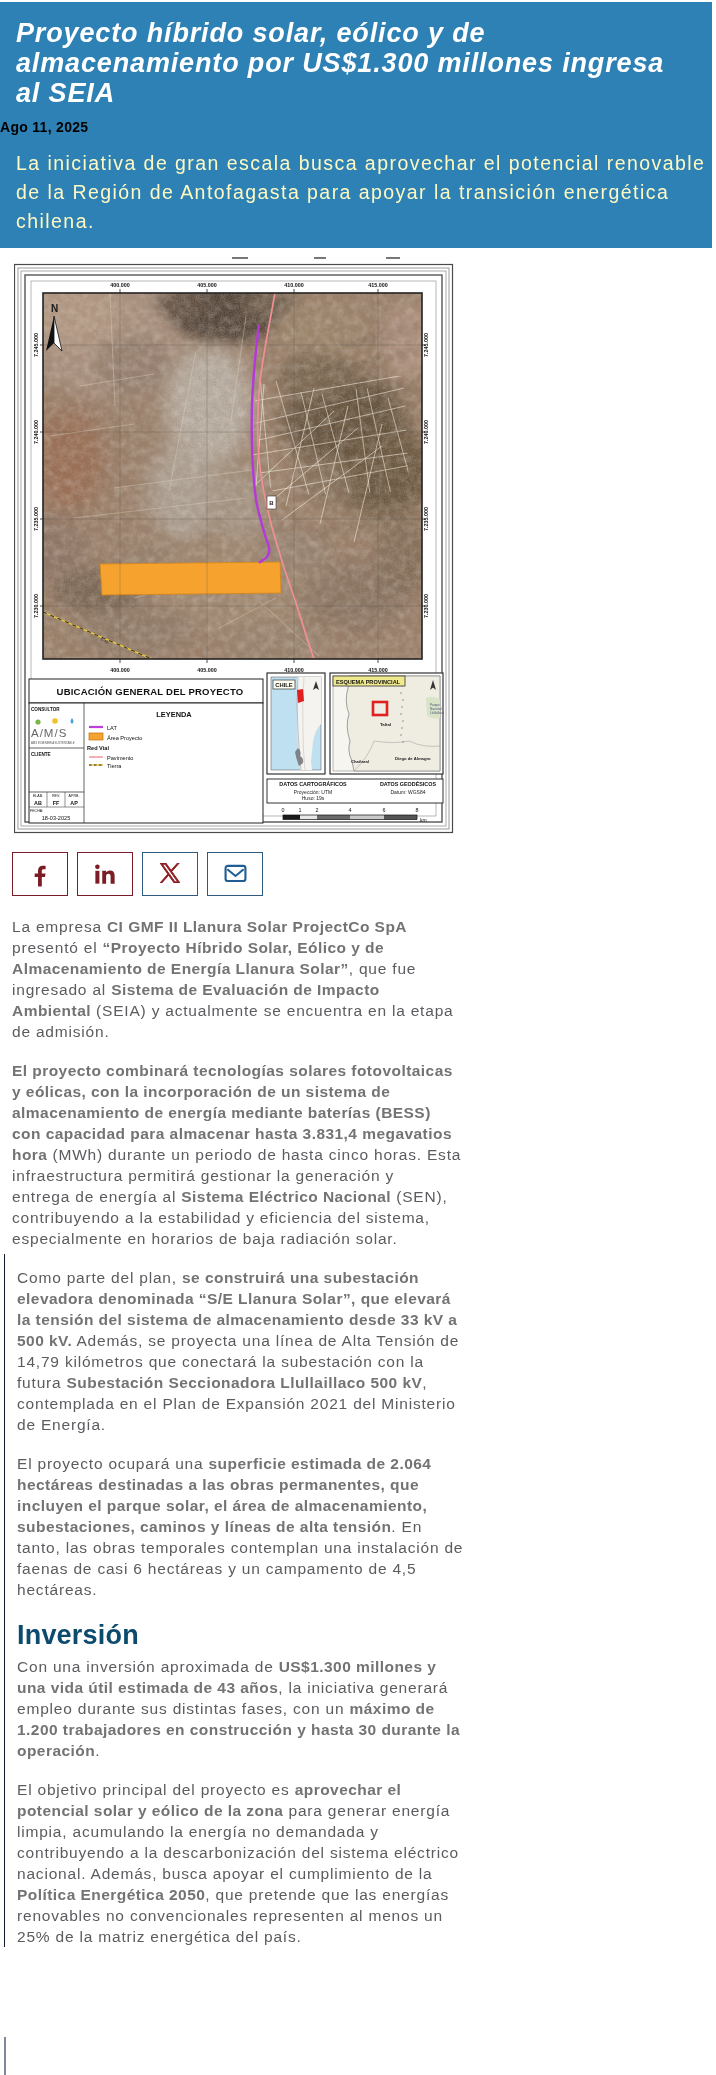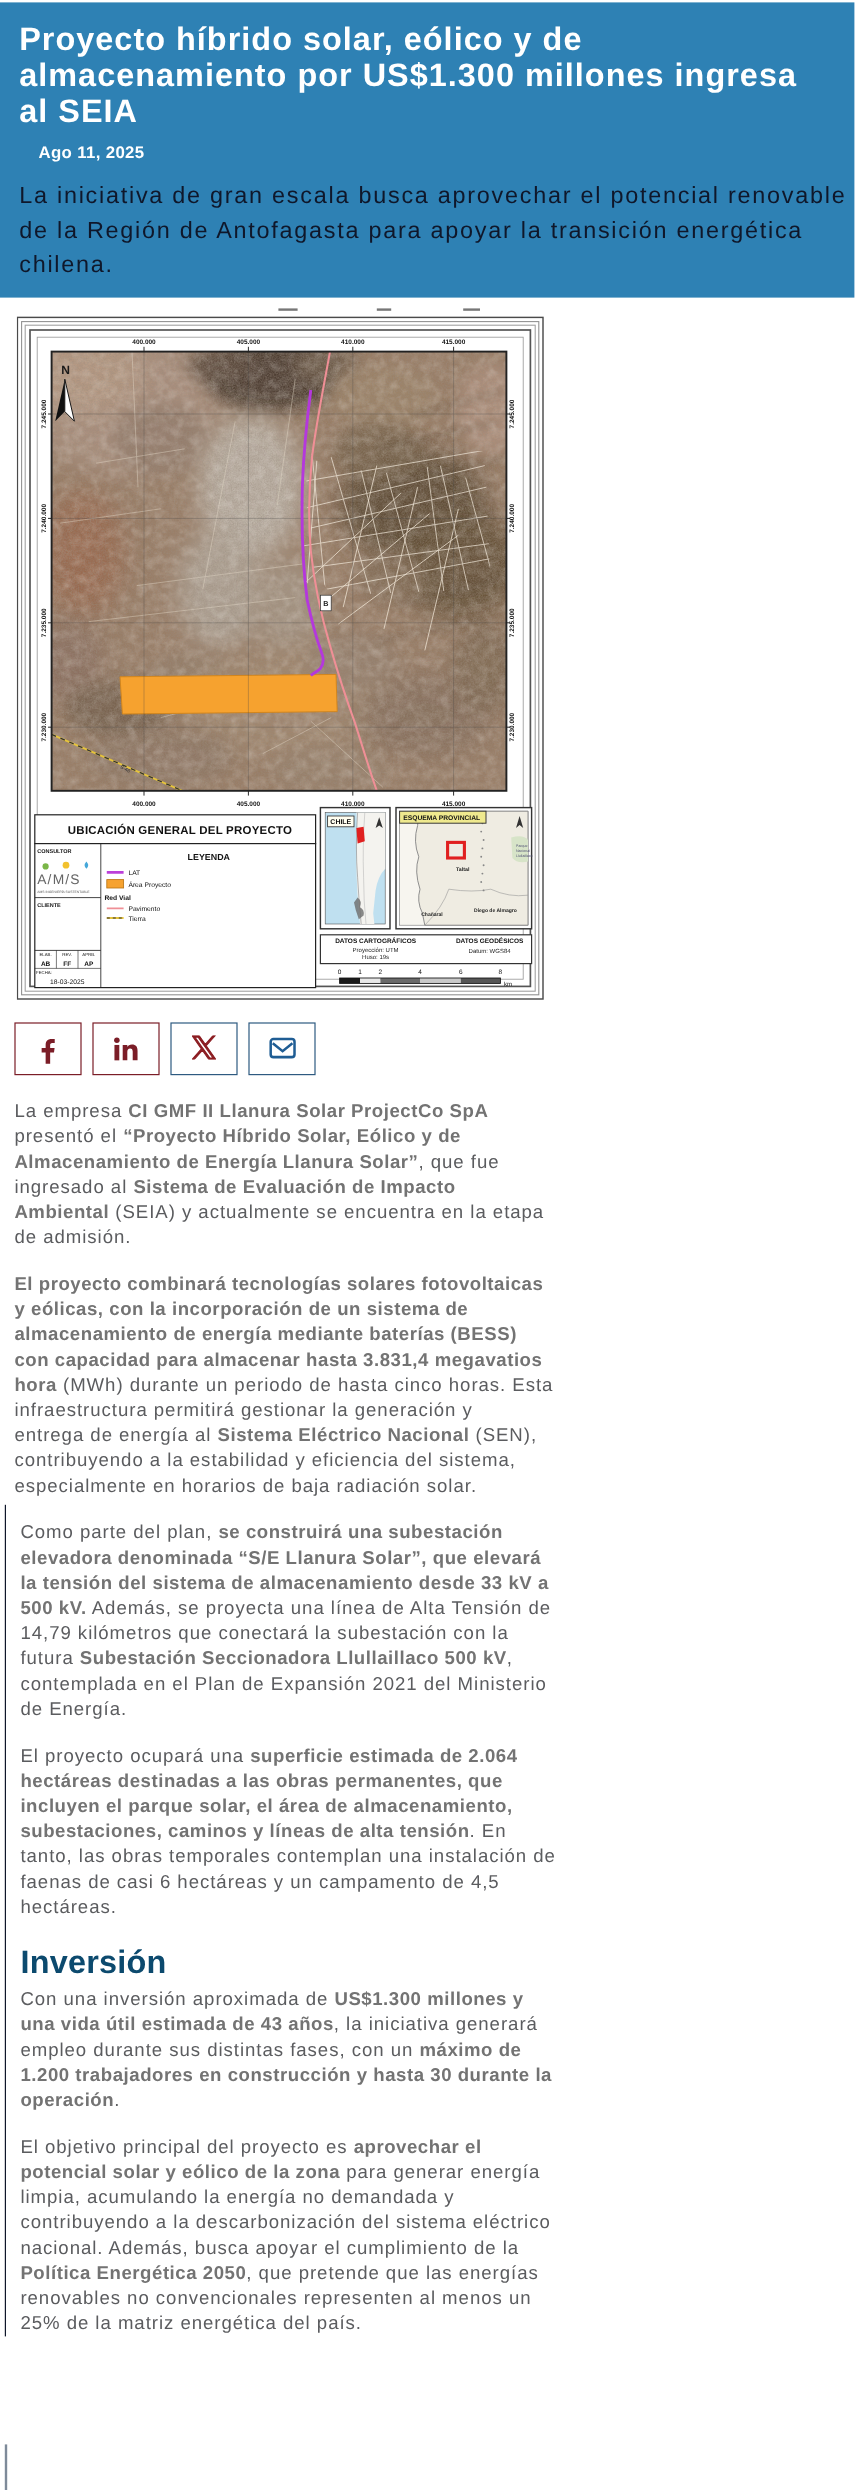--- a/index.html
+++ b/index.html
@@ -1,21 +1,21 @@
 <!DOCTYPE html>
 <html lang="es"><head>
 <meta charset="utf-8">
 <title>Proyecto híbrido solar</title>
 <style>
 html,body{margin:0;padding:0;background:#fff;}
 body{width:716px;height:2075px;position:relative;font-family:"Liberation Sans",sans-serif;overflow:hidden;}
 #header{position:absolute;left:0;top:2px;width:712px;height:246px;background:#2e81b4;}
-#header h1{margin:0;position:absolute;left:16px;top:16px;width:690px;color:#fff;font-size:27px;line-height:30px;font-weight:bold;letter-spacing:.85px;}
-#date{position:absolute;left:32px;top:117px;color:#ffffff;font-size:14px;font-weight:bold;letter-spacing:.3px;}
-#sub{position:absolute;left:16px;top:147px;width:700px;color:#0f172a;font-size:19.5px;line-height:29px;letter-spacing:1.45px;}
+#header h1{margin:0;position:absolute;left:16px;top:16px;width:690px;color:#fff;font-size:27px;line-height:30px;font-weight:bold;letter-spacing:.85px;font-style:italic;}
+#date{position:absolute;left:0;top:117px;color:#000000;font-size:14px;font-weight:bold;letter-spacing:.3px;}
+#sub{position:absolute;left:16px;top:147px;width:700px;color:#fef9c3;font-size:19.5px;line-height:29px;letter-spacing:1.45px;}
 #social{position:absolute;left:12px;top:852px;font-size:0;}
 .sbox{display:inline-block;width:54px;height:42px;border:1px solid #7b1d27;margin-right:9px;vertical-align:top;text-align:center;}
 .sbox.blue{border-color:#2e5a80;}
 .sbox svg{margin-top:10px;}
 #article{position:absolute;left:12px;top:916px;width:456px;color:#5b5c5f;font-size:15.5px;line-height:21px;letter-spacing:.8px;}
 #article p{margin:0 0 18px 0;}
 #article b{color:#737373;letter-spacing:.45px;}
 .bq{border-left:1px solid #0f172a;margin-left:-8px;padding-left:12px;}
 #bq1{margin-top:-13px;padding-top:13px;margin-bottom:0;}
 #bq2{padding-top:17px;}

